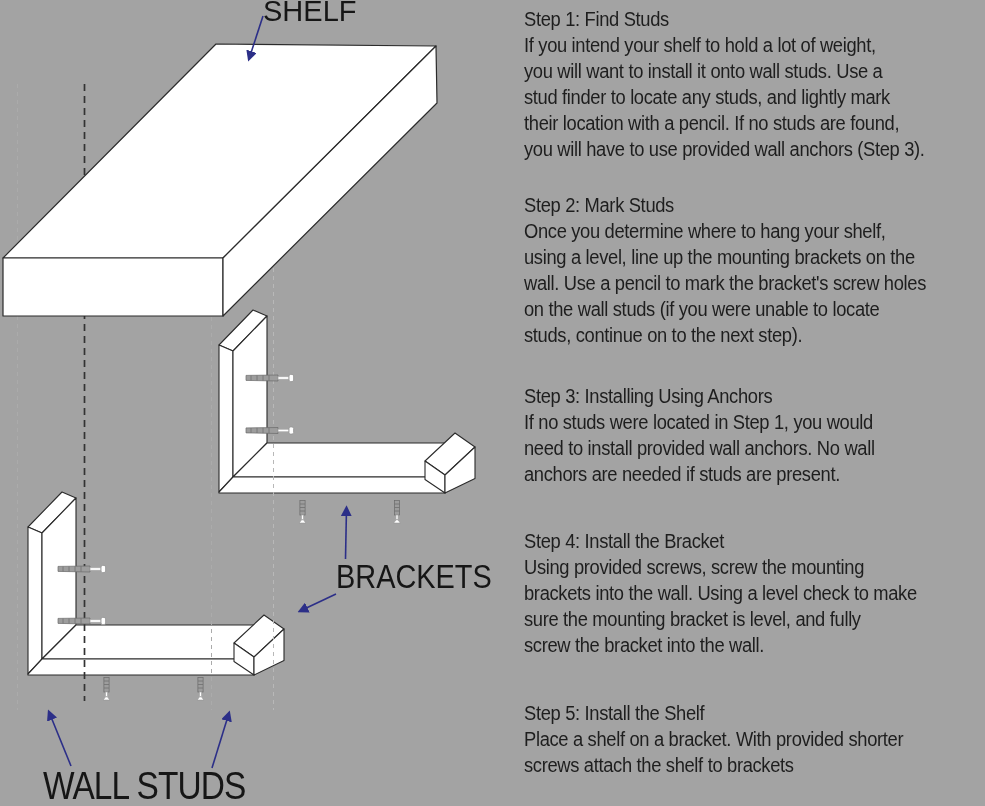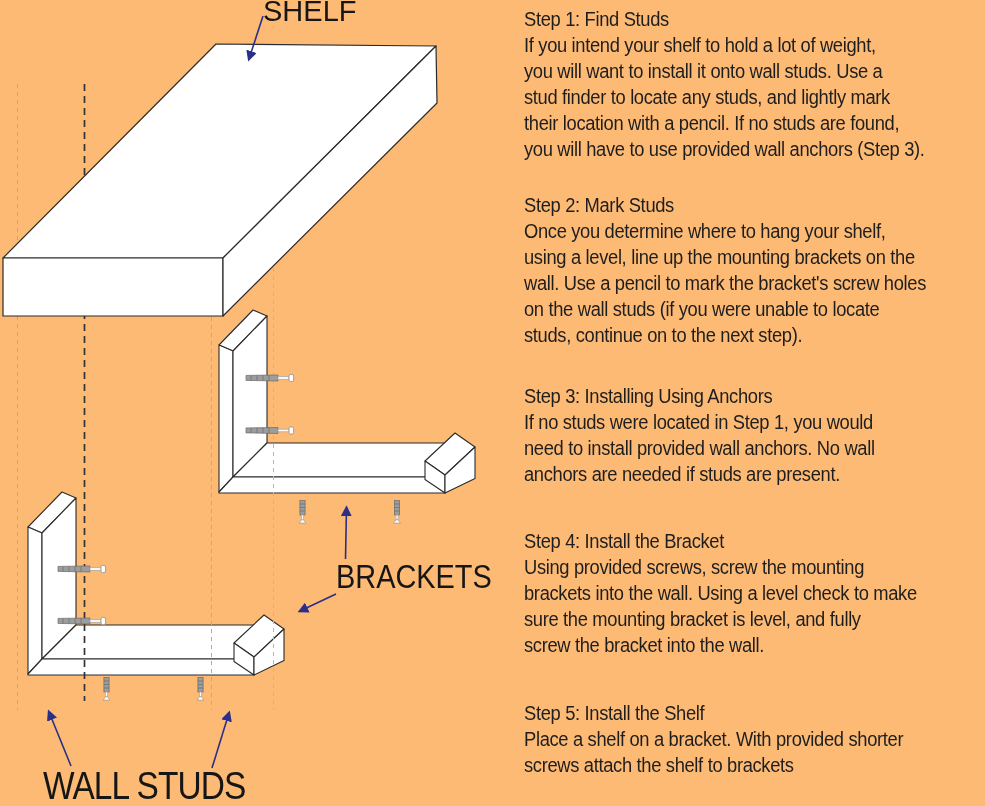--- a/index.html
+++ b/index.html
@@ -3,21 +3,21 @@
 <meta charset="utf-8">
 <style>
   html, body {
     margin: 0; padding: 0;
     background: #ffffff;
     font-family: "Liberation Sans", "DejaVu Sans", sans-serif;
   }
   #canvas {
     position: relative;
     width: 985px; height: 806px;
-    background: #fdba74;
+    background: #a3a3a3;
     overflow: hidden;
   }
   #diagram-svg {
     position: absolute; left: 0; top: 0;
   }
   .big-label {
     position: absolute;
     color: #161616;
     line-height: 1;
     white-space: nowrap;

